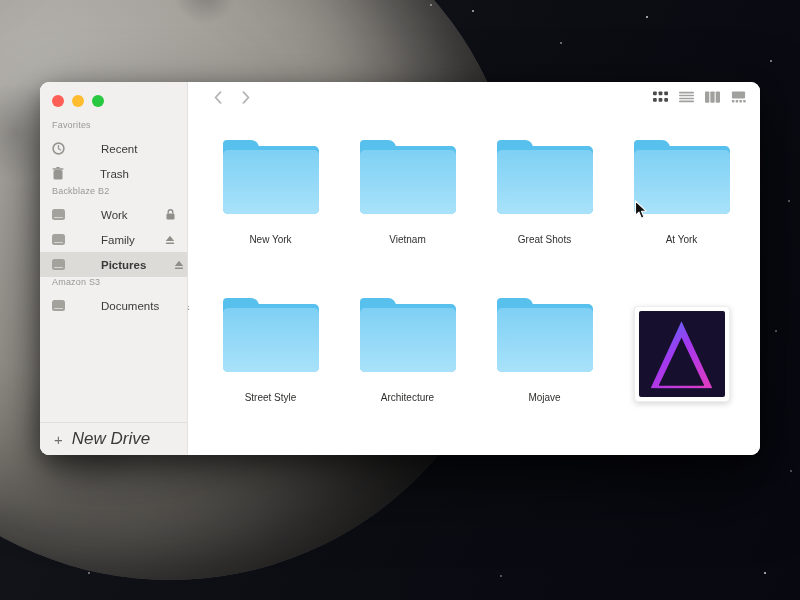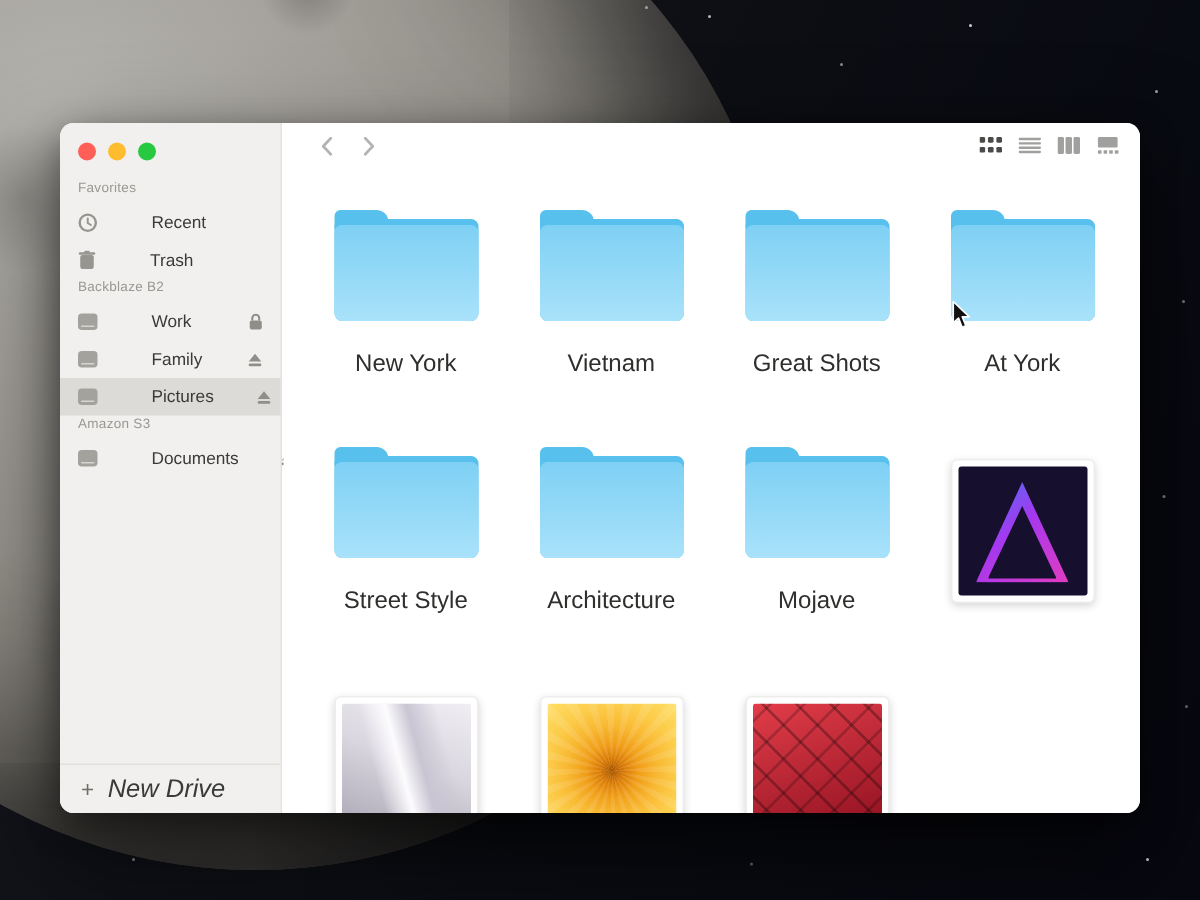--- a/index.html
+++ b/index.html
@@ -34,40 +34,40 @@
       775px 330px 0 0 rgba(255,255,255,.5),
       790px 470px 0 0 rgba(255,255,255,.4),
       764px 572px 0 0 rgba(255,255,255,.8),
       500px 575px 0 0 rgba(255,255,255,.4),
       88px 572px 0 0 rgba(255,255,255,.5),
       430px 4px 0 0 rgba(255,255,255,.5);
   }
 
   
   .window {
-    position:absolute; left:40px; top:82px; width:720px; height:460px;
+    position:absolute; left:40px; top:82px; width:720px; height:373px;
     background:#ffffff; border-radius:9px; overflow:hidden;
     box-shadow:0 30px 70px rgba(0,0,0,.60), 0 8px 24px rgba(0,0,0,.45);
   }
 
   
   .sidebar {
     position:absolute; left:0; top:0; bottom:0; width:148px;
     background:#f1f0ee; border-right:1px solid #e2e1df;
     padding-top:38px;
   }
   .traffic { position:absolute; left:12px; top:13px; display:flex; gap:8px; }
   .dot { width:12px; height:12px; border-radius:50%; }
 
   .side-title { margin:0 0 6px 12px; font-size:9px; color:#9a9893; letter-spacing:.2px; }
   .side-title.gap { }
   .side-row {
     height:25px; display:flex; align-items:center; padding:0 12px; cursor:default;gap:28px;
   }
-  .side-row.selected { background:#dcdbd8; }
+  .side-row.selected { background:#dcdbd8;font-weight:bold; }
   .side-label { font-size:11.5px; color:#3a3a38; margin-left:8px; }
   .drive-ico { width:13px; height:11px; background:#a4a29c; border-radius:2.5px; position:relative; flex:0 0 auto;}
   .drive-ico::after { content:""; position:absolute; left:2px; right:2px; bottom:2px; height:1.5px; background:rgba(255,255,255,.55); border-radius:1px;}
   .row-badge { margin-left:auto; display:flex; align-items:center; }
 
   .new-drive {
     position:absolute; left:0; right:0; bottom:0; height:33px;
     border-top:1px solid #e0dfdc; display:flex; align-items:center; padding-left:14px;
     background:#f1f0ee;
   }
@@ -87,21 +87,21 @@
     position:absolute; left:0; right:0; top:30px; bottom:0; overflow:hidden;
     display:grid; grid-template-columns:repeat(4,137px); grid-auto-rows:158px;
     padding:28px 0 0 13px; justify-items:center; align-items:start;
   }
   .cell { display:flex; flex-direction:column; align-items:center; }
   .folder-icon { position:relative; width:96px; height:74px; }
   .folder-icon .tab { position:absolute; top:0; left:0; width:36px; height:12px; background:#58c0ed; border-radius:4px 8px 0 0; }
   .folder-icon .back { position:absolute; top:6px; left:0; right:0; bottom:0; background:#58c0ed; border-radius:5px; }
   .folder-icon .front { position:absolute; top:10px; left:0; right:0; bottom:0;
     background:linear-gradient(180deg,#7ed0f4 0%,#a9e2fa 100%); border-radius:5px; }
-  .folder-name { margin-top:20px; font-size:16px; color:#2f2f2d; }
+  .folder-name { margin-top:20px; font-size:10px; color:#2f2f2d; }
 
   
   .thumb-card { margin-top:8px; width:96px; height:96px; background:#fff; border:1px solid #eeedec;
     border-radius:4px; padding:4px; box-shadow:0 2px 6px rgba(0,0,0,.16); }
   .thumb-img { width:100%; height:100%; border-radius:2px; position:relative; overflow:hidden; }
 
   .thumb-neon { background:#170f2e; }
   .thumb-neon .tri { position:absolute; left:14%; top:12%; width:72%; height:78%;
     background:linear-gradient(140deg,#3f7bf6,#a438f0 45%,#e23cc0);
     clip-path:polygon(50% 0,100% 100%,0 100%);

